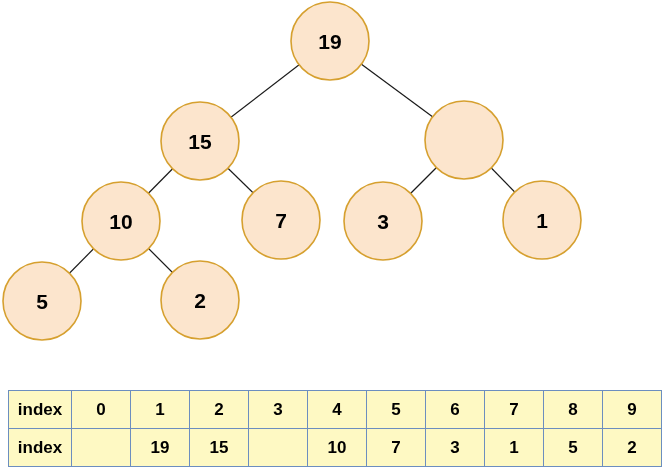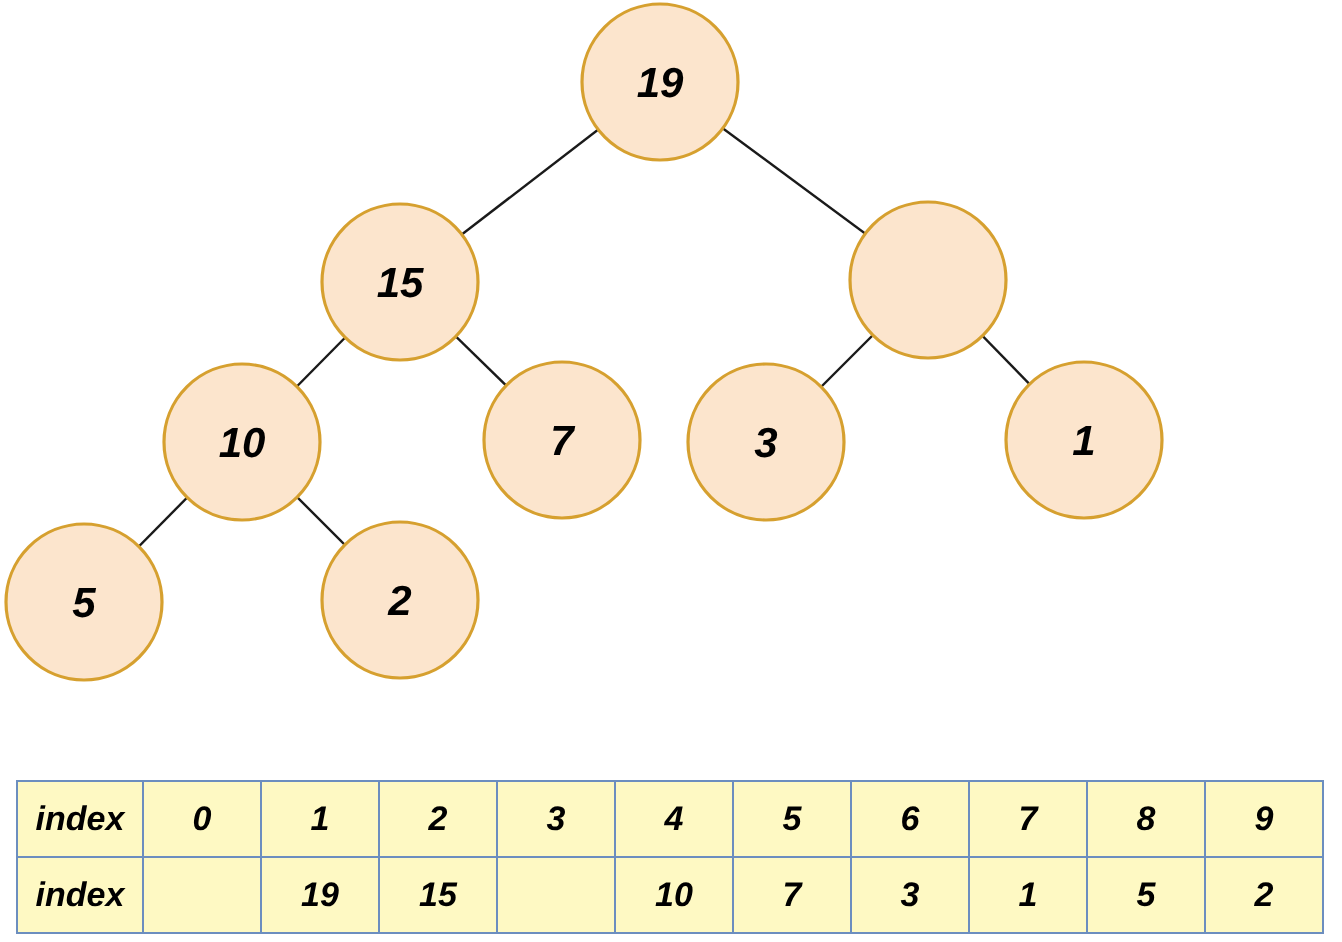--- a/index.html
+++ b/index.html
@@ -7,21 +7,20 @@
     padding: 0;
     background: #ffffff;
     font-family: "Liberation Sans", "DejaVu Sans", sans-serif;
   }
   .canvas {
     position: relative;
     width: 671px;
     height: 471px;
     background: #ffffff;
     overflow: hidden;
-    font-style: italic;
   }
   .tree-svg {
     position: absolute;
     left: 0;
     top: 0;
   }
   .tree-svg line {
     stroke: #1a1a1a;
     stroke-width: 1.2;
   }

